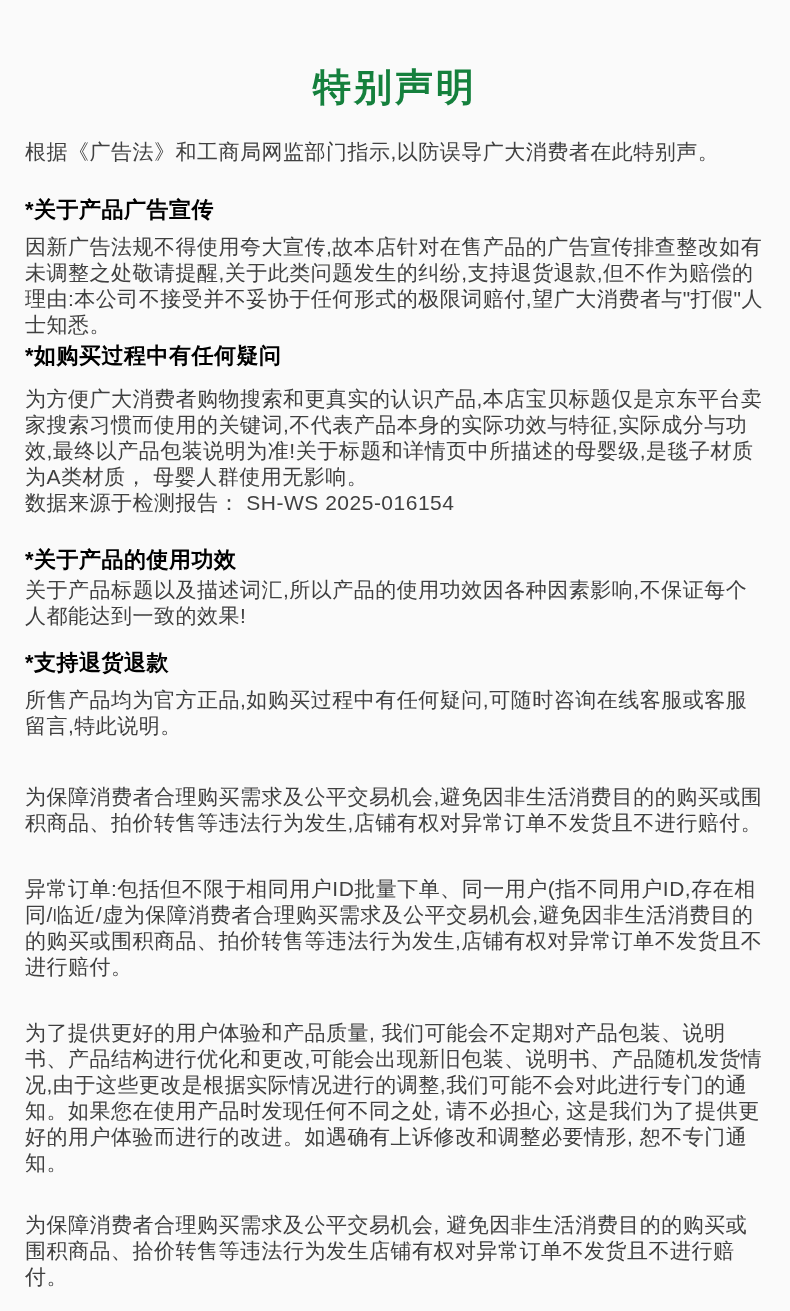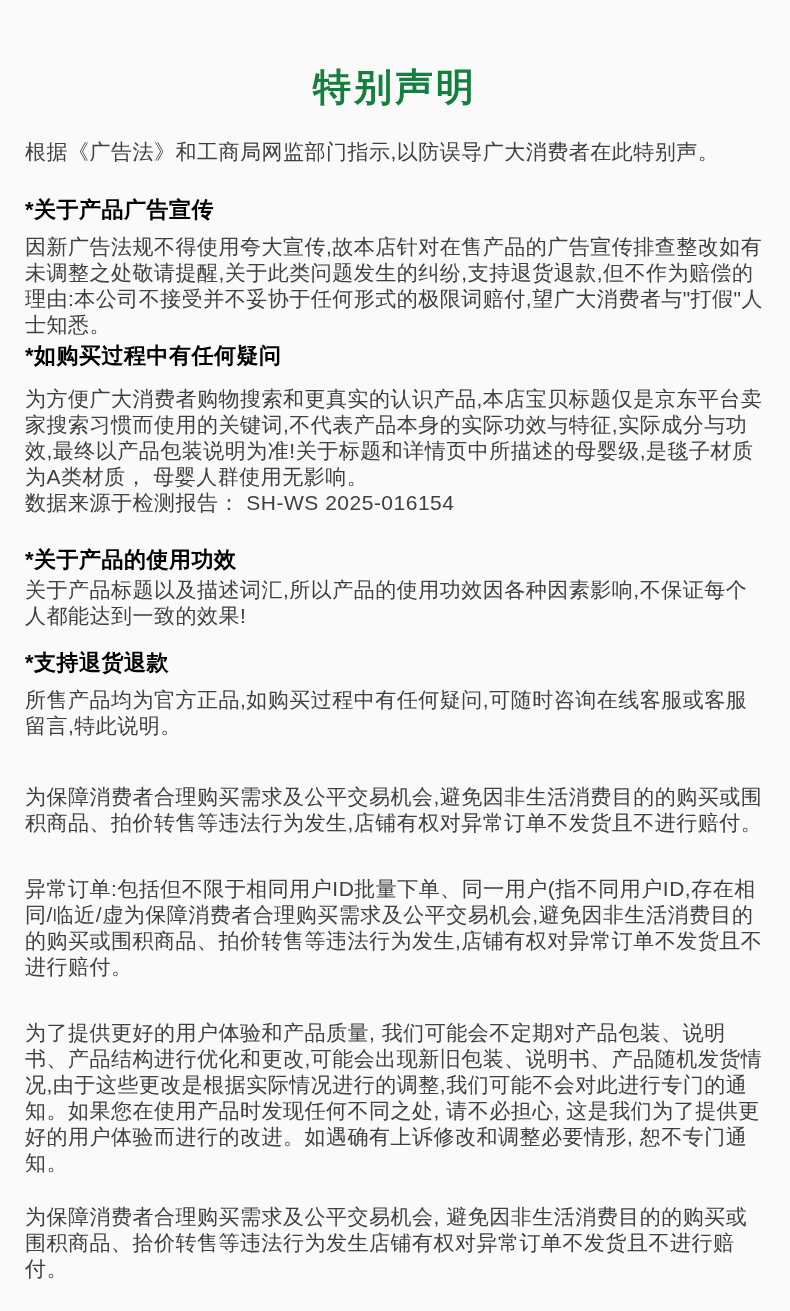--- a/index.html
+++ b/index.html
@@ -47,21 +47,21 @@
   .mt-32 { margin-top: 32px; }
   .mt-13 { margin-top: 11px; }
   .mt-5  { margin-top: 5px;  }
   .mt-17 { margin-top: 17px; }
   .mt-0  { margin-top: 0;    }
   .mt-14 { margin-top: 31px; }
   .mt-4  { margin-top: 4px;  }
   .mt-21 { margin-top: 21px; }
   .mt-45 { margin-top: 45px; }
   .mt-40 { margin-top: 40px; }
-  .mt-41 { margin-top: 28px; }
+  .mt-41 { margin-top: 36px; }
   .mt-38 { margin-top: 38px; }
   .mt-33 { margin-top: 33px; }
   .mt-9  { margin-top: 9px;  }
 </style>
 </head>
 <body>
 
 <div class="page">
 
   <h1 class="doc-title">特别声明</h1>

